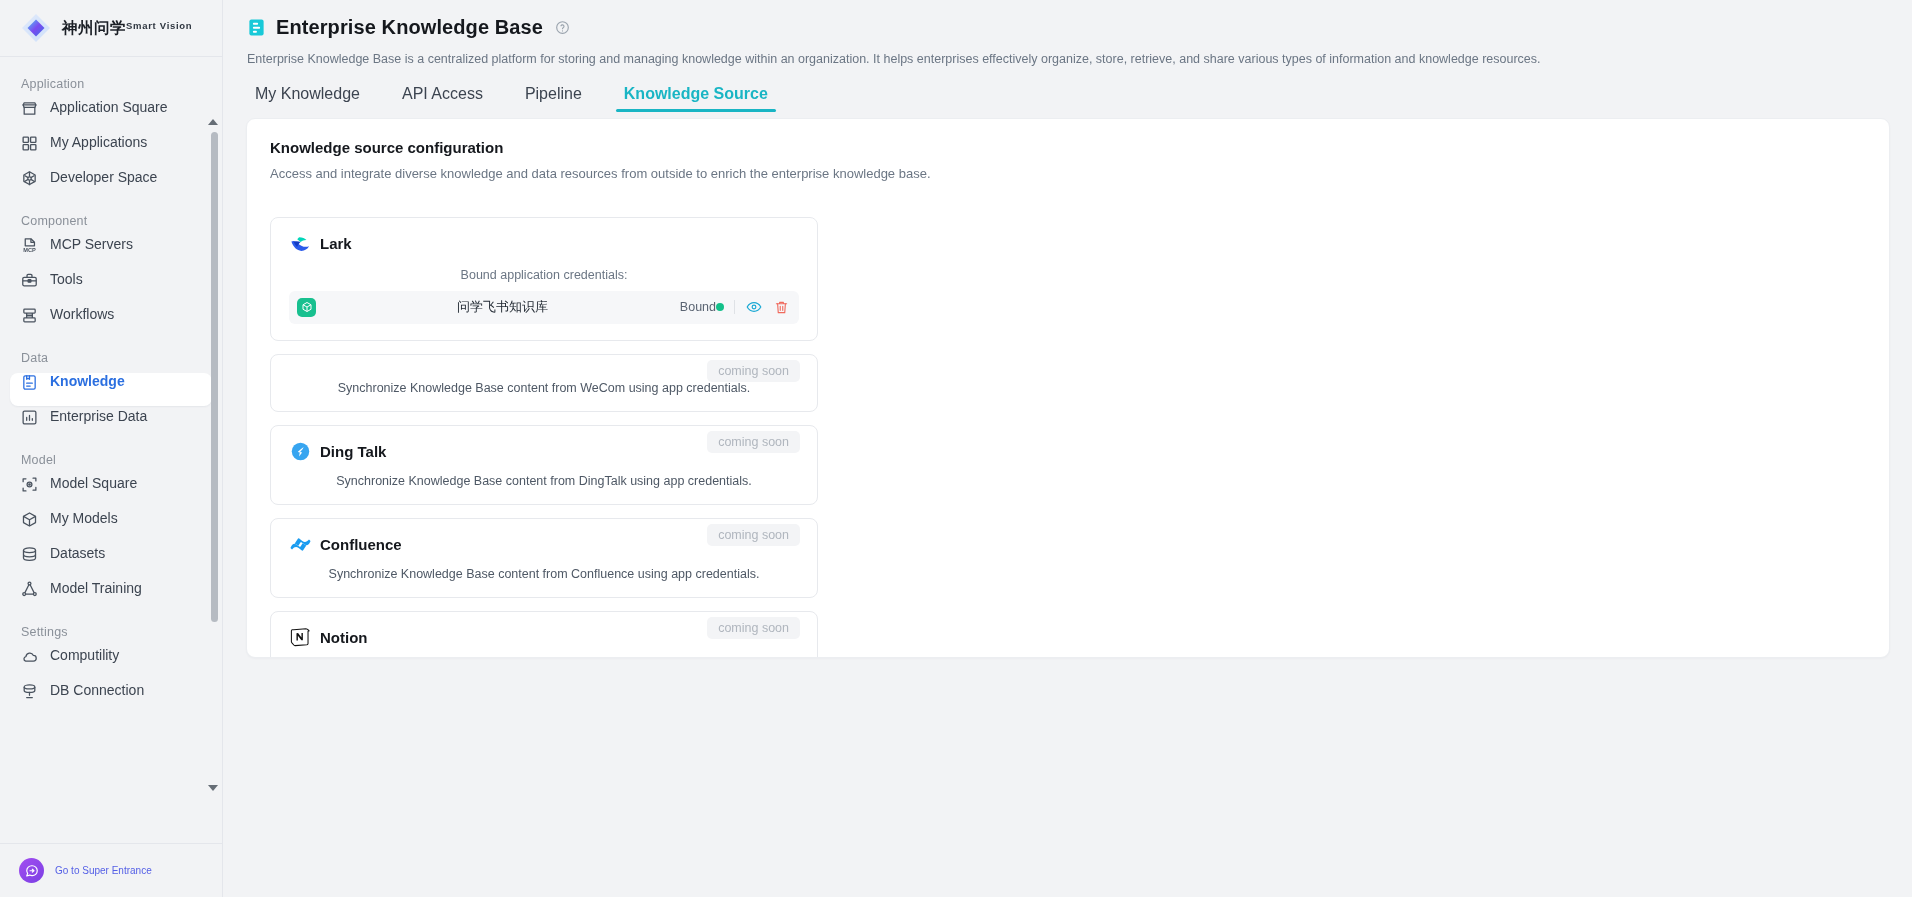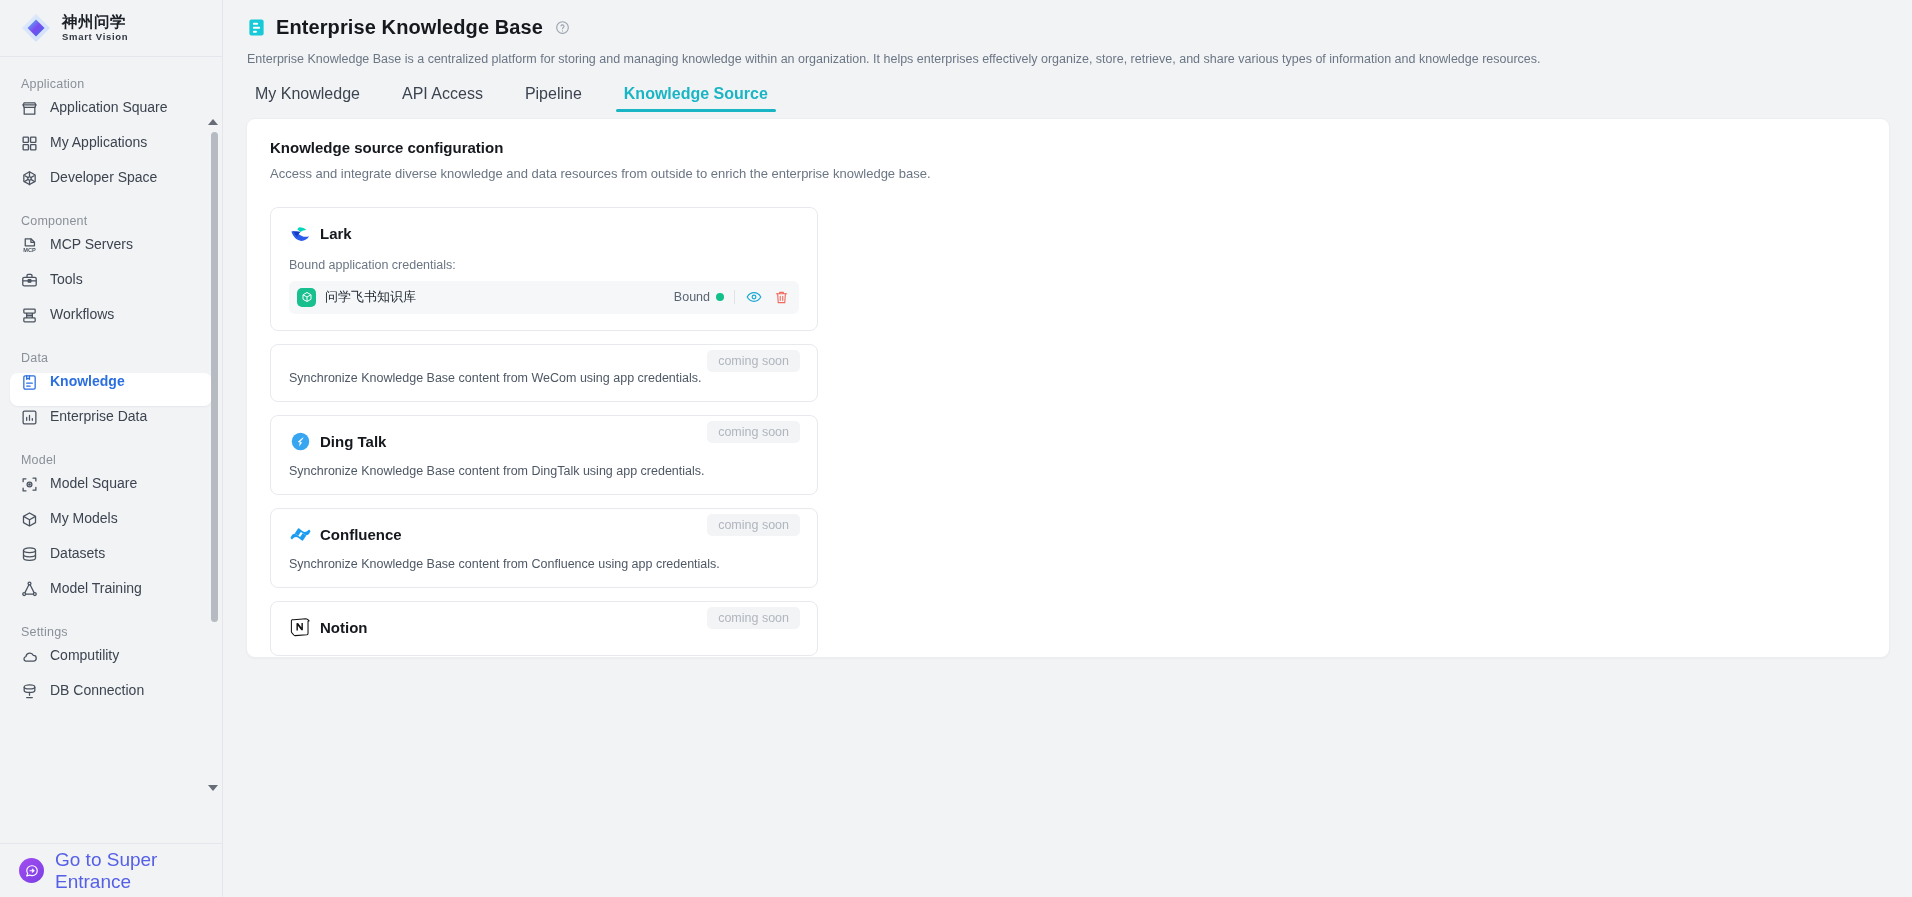--- a/index.html
+++ b/index.html
@@ -20,21 +20,21 @@
     position: relative;
     flex: 0 0 223px;
   }
   .brand {
     height: 57px; display: flex; align-items: center; gap: 9px;
     padding-left: 19px;
     border-bottom: 1px solid #e4e6eb;
     background: #f2f3f5;
   }
   .brand-logo { width: 34px; height: 34px; flex: 0 0 34px; }
-  .brand-text { display: flex; flex-direction: column; line-height: 1.05; }
+  .brand-text { display: flex; flex-direction: row; line-height: 1.05; text-align: right; }
   .brand-cn { font-size: 15.5px; font-weight: 700; color: #1b1f26; letter-spacing: .5px; }
   .brand-en { font-size: 9.5px; font-weight: 700; color: #2f3640; letter-spacing: .7px; margin-top: 1px; }
 
   .nav-scroll {
     flex: 1 1 auto; overflow: hidden; position: relative;
     padding: 10px 10px 0 10px;
   }
   .nav-group-label {
     font-size: 12.5px; color: #8a9099; padding: 10px 0 6px 11px; letter-spacing: .2px;
   }
@@ -66,21 +66,21 @@
   .sidebar-footer {
     height: 54px; border-top: 1px solid #e4e6eb;
     display: flex; align-items: center; gap: 11px; padding-left: 19px;
     cursor: pointer; background: #f2f3f5;
   }
   .super-badge {
     width: 25px; height: 25px; border-radius: 50%; flex: 0 0 25px;
     background: linear-gradient(140deg,#a24df0 0%, #7b3fe4 100%);
     display: flex; align-items: center; justify-content: center;
   }
-  .super-label { font-size: 19px; color: #5560e6; }
+  .super-label { font-size: 10px; color: #5560e6; }
 
   
   .main { flex: 1 1 auto; height: 897px; overflow: hidden; background: #f2f3f5; }
   .page-head { padding: 16px 24px 0 24px; }
   .title-row { display: flex; align-items: center; gap: 10px; }
   .title-icon { width: 19px; height: 19px; flex: 0 0 19px; }
   .page-title { font-size: 20px; font-weight: 700; color: #15181d; letter-spacing: .1px; }
   .help-icon { width: 15px; height: 15px; flex: 0 0 15px; margin-left: 2px; cursor: pointer; }
   .page-desc { font-size: 12.5px; color: #6b7684; margin-top: 11px; line-height: 1.5; }
 
@@ -98,21 +98,21 @@
   .panel {
     margin: 6px 22px 0 23px;
     background: #fff; border: 1px solid #eceef1; border-radius: 9px;
     height: 540px; padding: 20px 23px 0 23px;
     box-shadow: 0 1px 2px rgba(20,30,60,.03);
     overflow: hidden;
   }
   .panel-title { font-size: 15px; font-weight: 700; color: #15181d; }
   .panel-sub { font-size: 13px; color: #6b7684; margin-top: 10px; }
 
-  .src-list { margin-top: 26px; width: 548px; }
+  .src-list { margin-top: 36px; width: 548px; text-align: center; }
   .src-card {
     border: 1px solid #e7e9ed; border-radius: 8px;
     padding: 15px 18px 16px 18px; margin-bottom: 13px;
     position: relative; background: #fff;
   }
   .src-card-head { display: flex; align-items: center; gap: 9px; }
   .src-icon { width: 22px; height: 22px; flex: 0 0 22px; display: flex; align-items: center; justify-content: center; }
   .src-name { font-size: 15px; font-weight: 700; color: #15181d; }
   .src-desc { font-size: 12.5px; color: #4e5865; margin-top: 11px; }
   .coming-soon {
@@ -124,21 +124,21 @@
   .bound-label { font-size: 12.5px; color: #6b7684; margin-top: 13px; }
   .cred-row {
     margin-top: 9px; background: #f6f7f9; border-radius: 6px;
     height: 33px; display: flex; align-items: center; padding: 0 9px 0 8px;
   }
   .cred-icon {
     width: 19px; height: 19px; flex: 0 0 19px; border-radius: 5px;
     background: #18c08f; display: flex; align-items: center; justify-content: center;
   }
   .cred-name { font-size: 13px; color: #222a33; margin-left: 9px; flex: 1 1 auto; }
-  .cred-status { font-size: 12.5px; color: #5a6472; display: flex; align-items: center; gap: 6px; }
+  .cred-status { font-size: 12.5px; color: #5a6472; display: flex; align-items: center; }
   .status-dot { width: 8px; height: 8px; border-radius: 50%; background: #14c08a; display: inline-block; }
   .cred-sep { width: 1px; height: 14px; background: #dfe2e6; margin: 0 10px; }
   .icon-btn { width: 18px; height: 18px; display: flex; align-items: center; justify-content: center; cursor: pointer; }
   .icon-btn + .icon-btn { margin-left: 9px; }
 </style>
 </head>
 <body>
 
 <div class="app">
 

